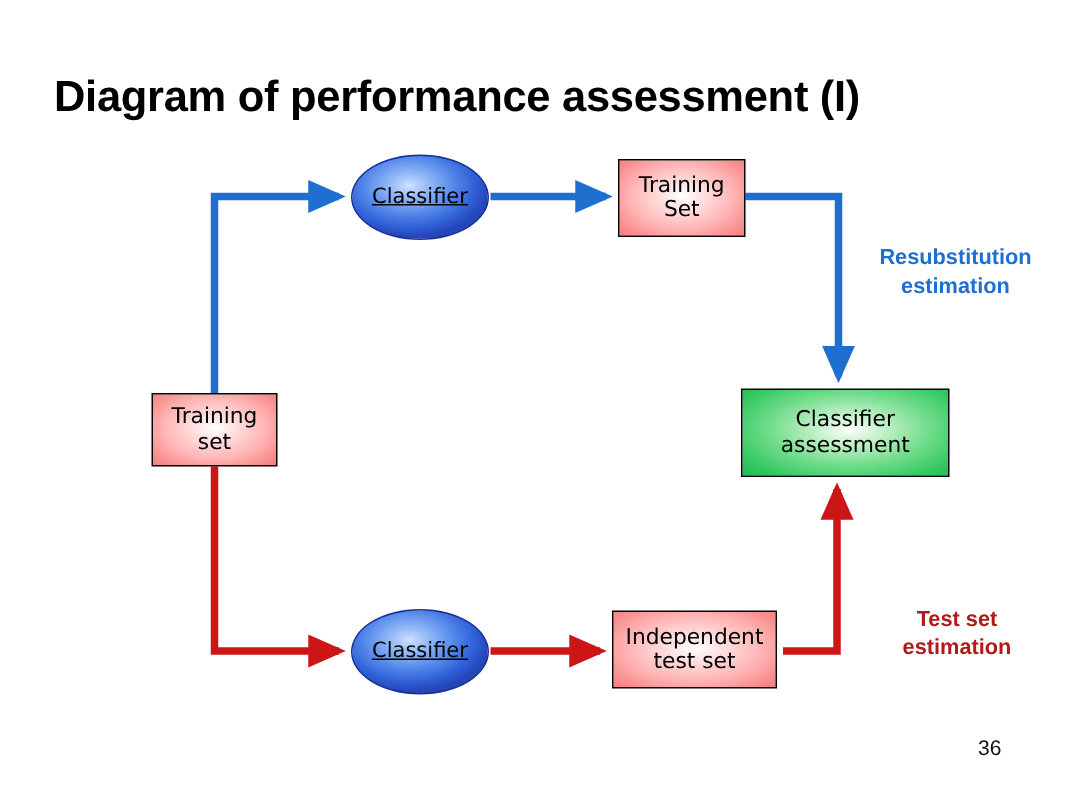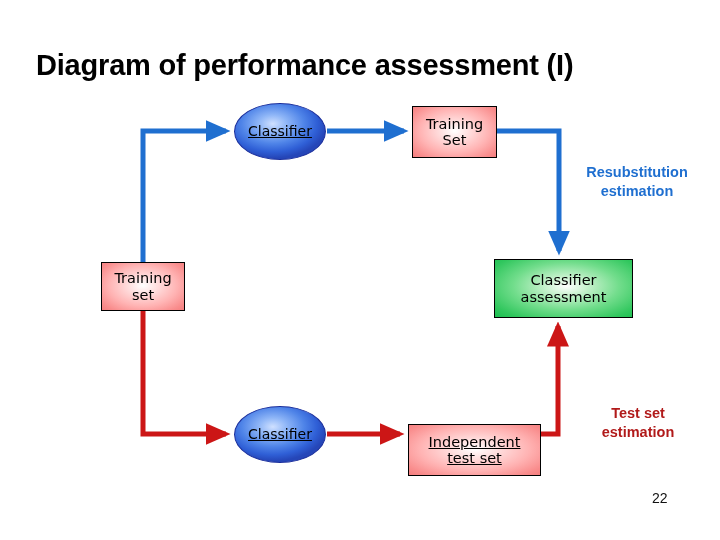--- a/index.html
+++ b/index.html
@@ -94,21 +94,21 @@
         #31c75e 82%,
         #18bd4e 100%);
   }
 
   
   #node-classifier-top  { left: 234px; top: 103px; width: 92px;  height: 57px; }
   #node-training-set    { left: 412px; top: 106px; width: 85px;  height: 52px; }
   #node-training-set-left { left: 101px; top: 262px; width: 84px; height: 49px; }
   #node-performance     { left: 494px; top: 259px; width: 139px; height: 59px; }
   #node-classifier-bot  { left: 234px; top: 406px; width: 92px;  height: 57px; }
-  #node-independent     { left: 408px; top: 424px; width: 133px; height: 52px; text-decoration: underline; }
+  #node-independent     { left: 408px; top: 407px; width: 110px; height: 52px; }
 
   
   .annotation {
     position: absolute;
     text-align: center;
     font-family: "Liberation Sans", sans-serif;
     font-size: 14.5px;
     font-weight: bold;
     line-height: 1.28;
     z-index: 3;
@@ -208,15 +208,15 @@
   <div class="annotation" id="label-resubstitution">
     <span>Resubstitution</span><br>
     <span>estimation</span>
   </div>
 
   <div class="annotation" id="label-testset">
     <span>Test set</span><br>
     <span>estimation</span>
   </div>
 
-  <div class="page-number">22</div>
+  <div class="page-number">36</div>
 
 </div>
 
 </body></html>

